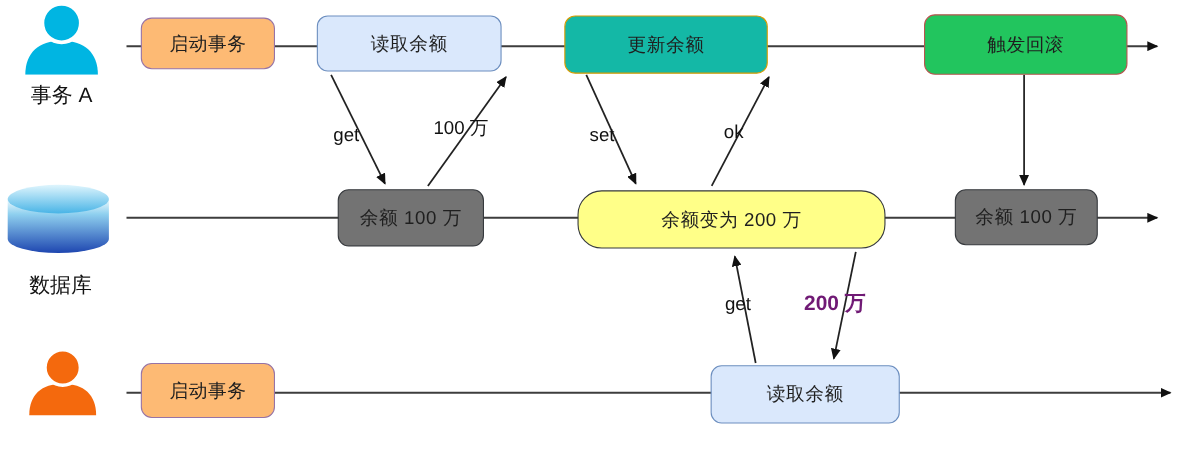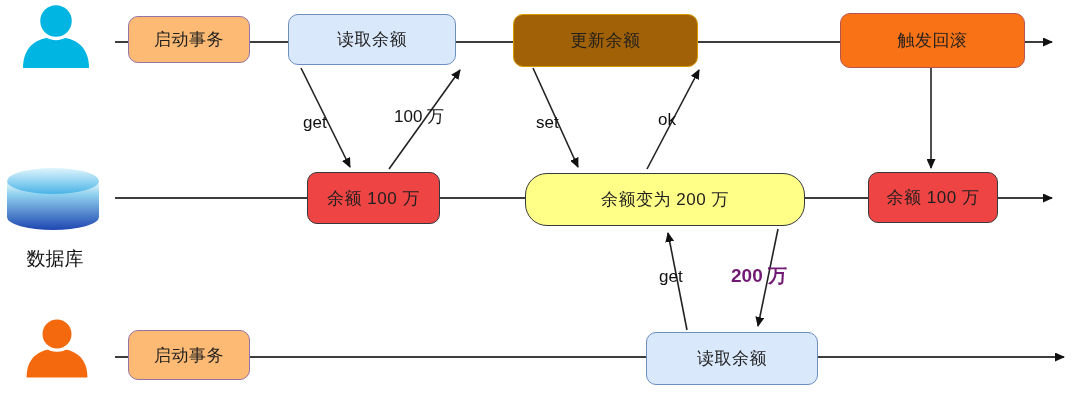--- a/index.html
+++ b/index.html
@@ -30,23 +30,23 @@
     border-radius: 10px;
     border: 1.6px solid #333;
     font-size: 17px;
     color: #1f1f1f;
     letter-spacing: 0.5px;
     box-sizing: border-box;
     white-space: nowrap;
   }
   .node.purple { background: #fdba74; border-color: #9673A6; }
   .node.blue   { background: #DAE8FC; border-color: #6C8EBF; }
-  .node.orange { background: #a16207; border-color: #D79B00; }
-  .node.red    { background: #f97316; border-color: #B85450; }
-  .node.lime   { background: #ef4444; border-color: #36393D; text-align: center; }
+  .node.orange { background: #14b8a6; border-color: #D79B00; }
+  .node.red    { background: #22c55e; border-color: #B85450; }
+  .node.lime   { background: #737373; border-color: #36393D; text-align: center; }
   .node.yellow { background: #FFFF88; border-color: #36393D; border-radius: 22px; }
   .edge-label {
     position: absolute;
     z-index: 3;
     font-size: 17px;
     color: #111111;
     white-space: nowrap;
   }
   .edge-label.red {
     color: #701a75;
@@ -97,20 +97,21 @@
     <path d="M687,330 L668,233" stroke="#222" stroke-width="1.6" fill="none" marker-end="url(#arrow)"></path>
     <path d="M778,229 L758,326" stroke="#222" stroke-width="1.6" fill="none" marker-end="url(#arrow)"></path>
   </svg>
 
   <div class="actor" style="left:18px;top:2px;">
     <svg width="76" height="66" viewBox="0 0 76 66" class="person-a">
       <path d="M5,66 C5,46 17,35 38,35 C59,35 71,46 71,66 Z" fill="currentColor"></path>
       <circle cx="38" cy="19" r="17.5" fill="currentColor" stroke="#ffffff" stroke-width="3.5"></circle>
     </svg>
   </div>
+  <div class="actor-label" style="left:11px;top:74px;">事务 A</div>
 
   <div class="actor" style="left:3px;top:167px;">
     <svg width="100" height="64" viewBox="0 0 100 64">
       <defs>
         <linearGradient id="dbBody" x1="0" y1="0" x2="0" y2="1">
           <stop offset="0" stop-color="#eefafe"></stop>
           <stop offset="0.28" stop-color="#8fd0ef"></stop>
           <stop offset="1" stop-color="#1e46b0"></stop>
         </linearGradient>
         <linearGradient id="dbTop" x1="0" y1="0" x2="0" y2="1">

